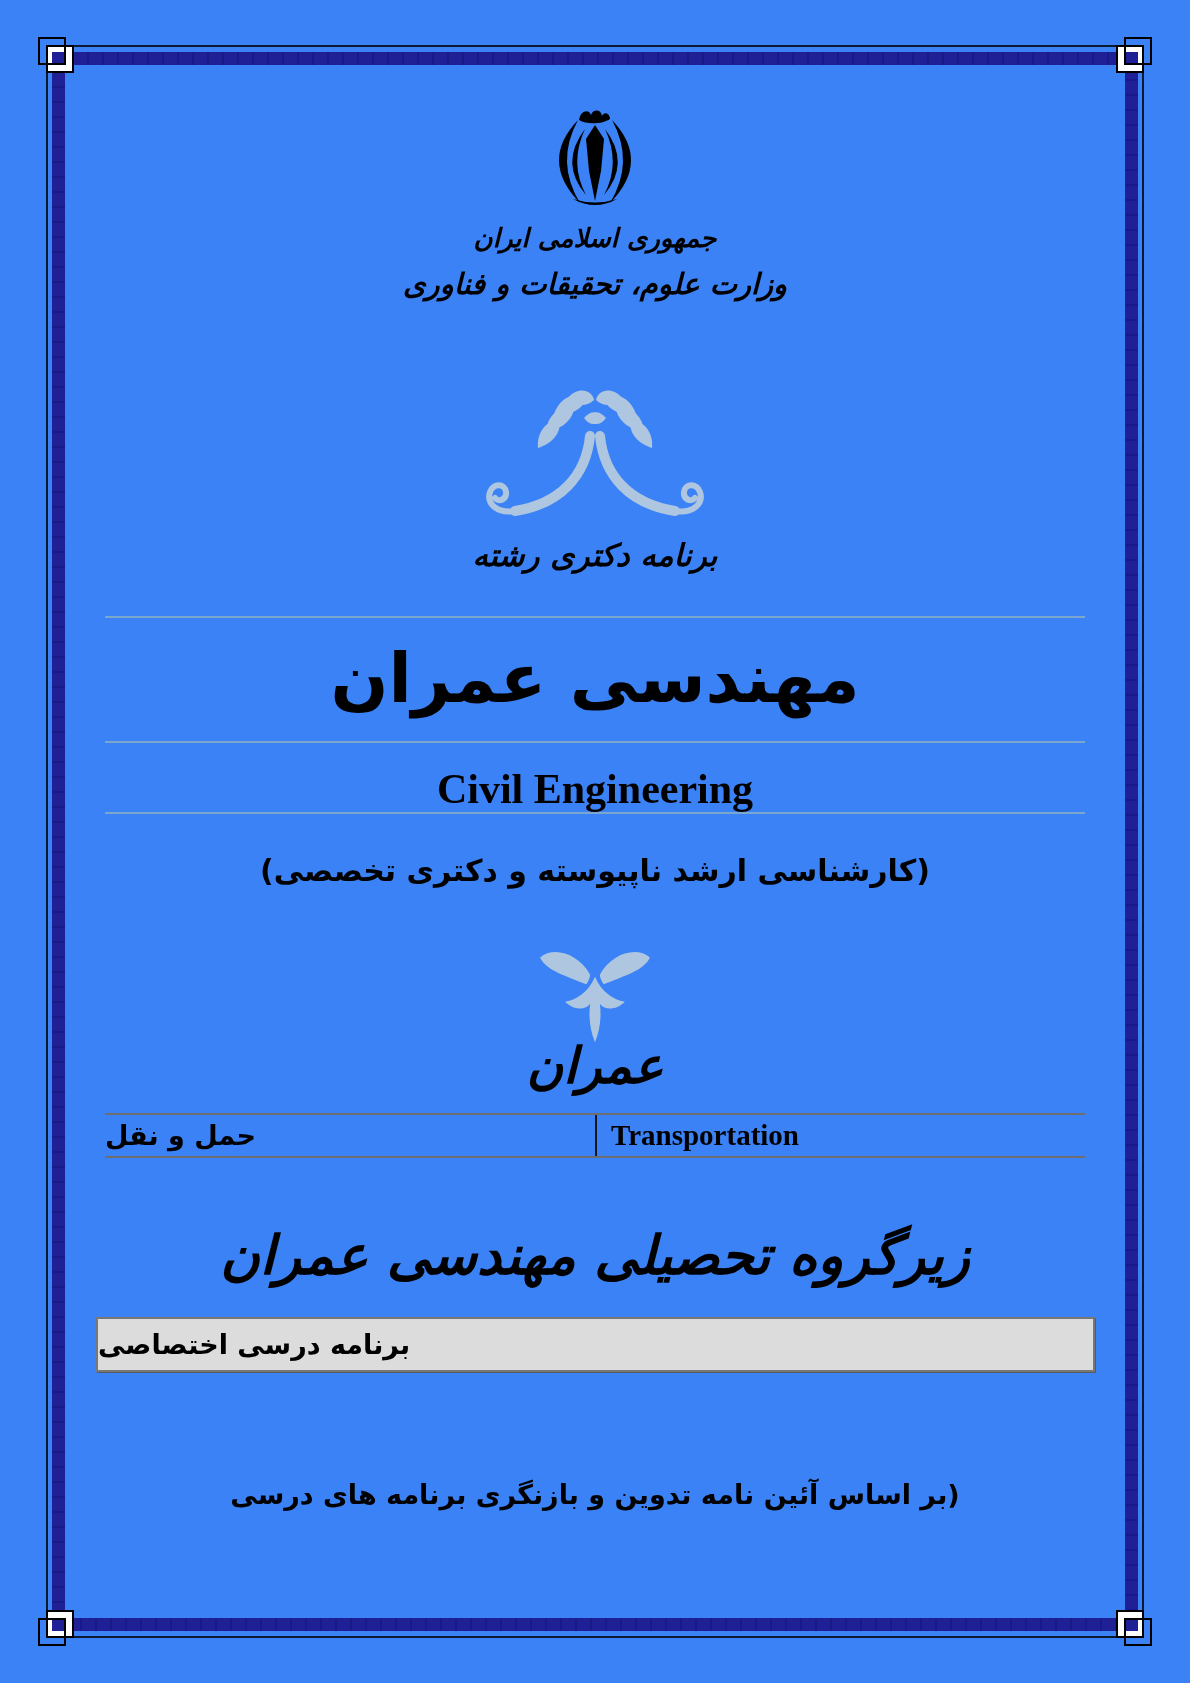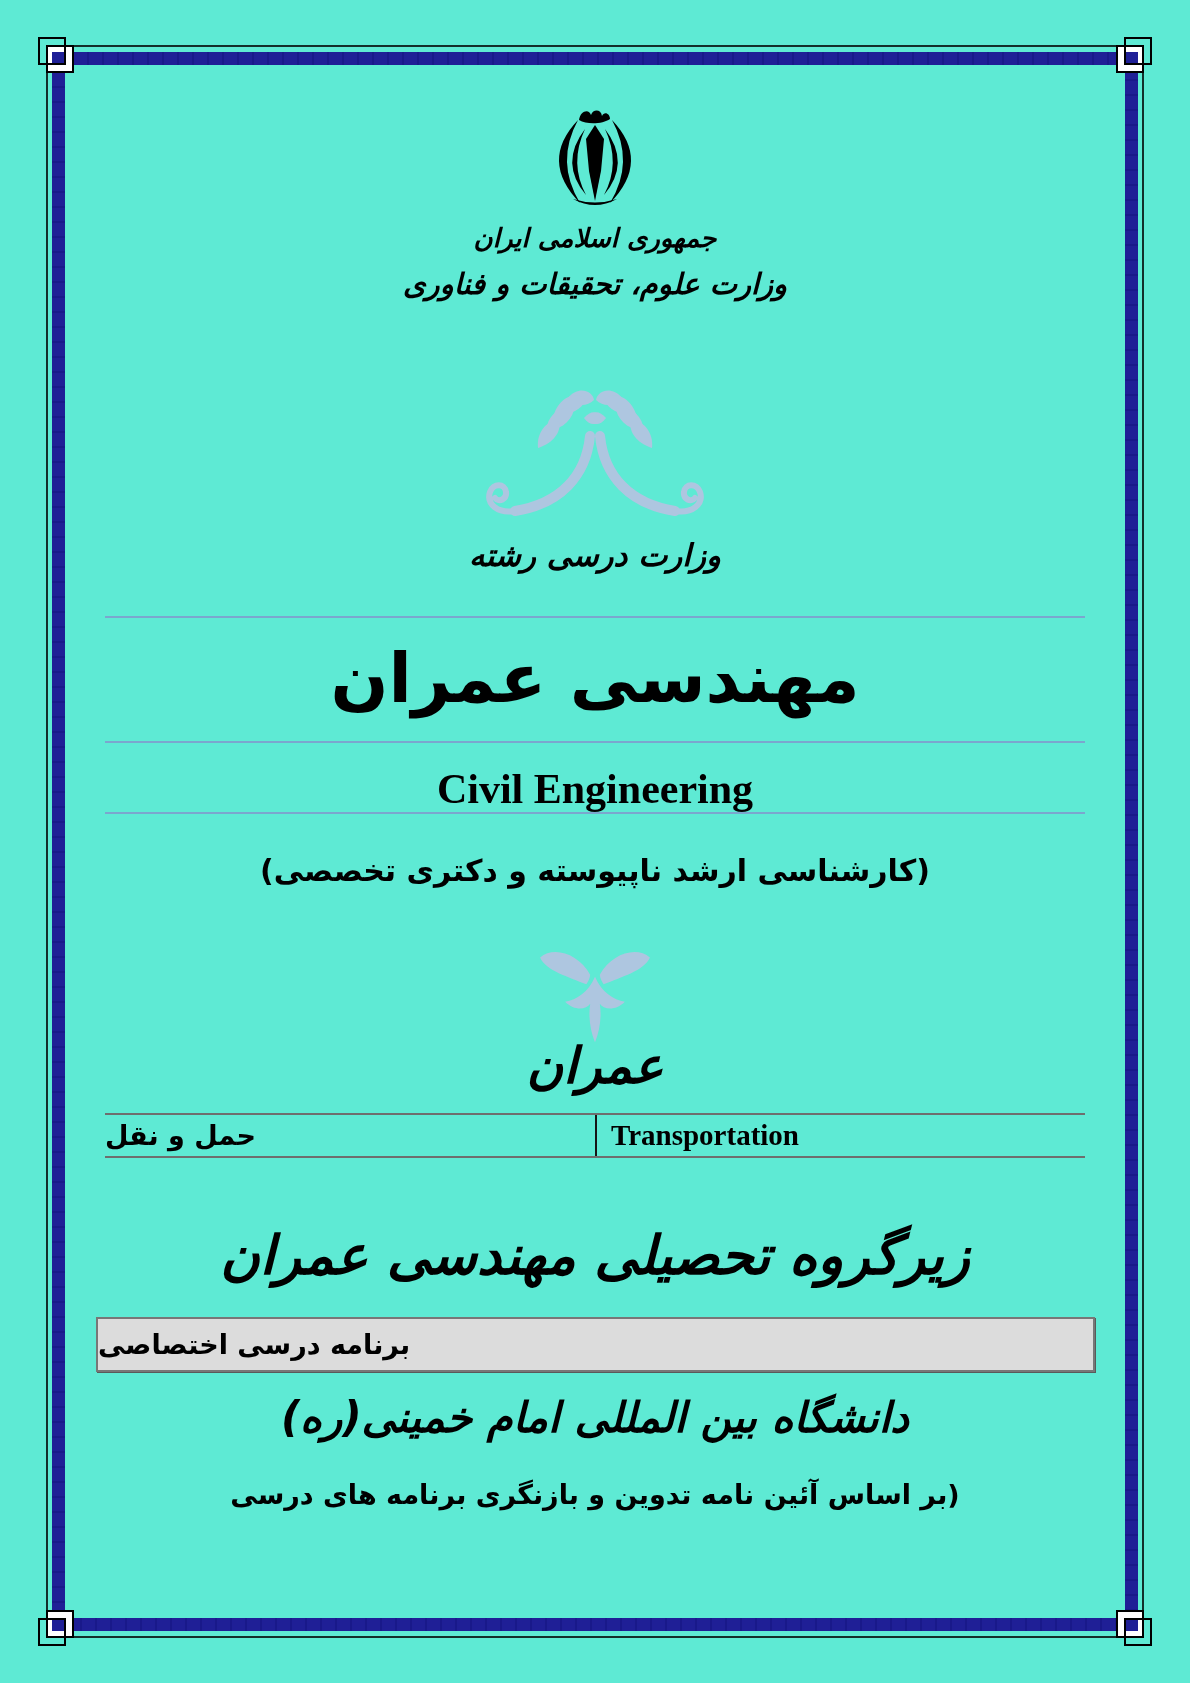--- a/index.html
+++ b/index.html
@@ -9,21 +9,21 @@
     --ornament-blue:#aec6e0;
     --banner-fill:#dcdcdc;
     --banner-border:#777777;
     --table-line:#6e6e6e;
     --ink:#000000;
   }
   html,body{margin:0;padding:0;background:#fff;}
   .page{
     position:relative;
     width:1190px;height:1683px;
-    background:#5eead4;
+    background:#3b82f6;
     font-family:"DejaVu Sans",sans-serif;
     color:var(--ink);
     overflow:hidden;
   }
   .blk{
     position:absolute;left:105px;width:980px;
     text-align:center;line-height:1.25;
   }
   .rtl{direction:rtl;unicode-bidi:plaintext;}
   .calli{font-style:italic;font-weight:bold;letter-spacing:-.5px;}
@@ -134,21 +134,21 @@
         <path class="orn-fill" d="M152,14 C142,2 128,6 126,16 C134,24 146,22 152,14 Z"></path>
         <path class="orn-fill" d="M166,30 C160,12 142,6 134,16 C140,28 154,32 166,30 Z"></path>
         <path class="orn-fill" d="M174,47 C172,28 156,20 146,26 C150,40 162,46 174,47 Z"></path>
         <path class="orn-fill" d="M182,64 C184,46 170,34 160,38 C160,52 170,60 182,64 Z"></path>
         <path class="orn-fill" d="M136,34 C128,24 118,28 120,38 C126,42 132,40 136,34 Z"></path>
       </g>
       <use href="#half-flourish" transform="translate(250,0) scale(-1,1)"></use>
     </svg>
   </div>
 
-  <div class="blk rtl calli" style="top:536px;font-size:31px;">وزارت درسی رشته</div>
+  <div class="blk rtl calli" style="top:536px;font-size:31px;">برنامه دکتری رشته</div>
 
   <div class="rule" style="top:616px;"></div>
   <div class="blk rtl title-fa" style="top:628px;">مهندسی عمران</div>
   <div class="rule" style="top:741px;"></div>
   <div class="blk title-en" style="top:763px;">Civil Engineering</div>
   <div class="rule" style="top:812px;"></div>
 
   <div class="blk rtl heavy" style="top:852px;font-size:30px;">(کارشناسی ارشد ناپیوسته و دکتری تخصصی)</div>
 
   <div class="blk center-x" style="top:942px;width:130px;">
@@ -167,17 +167,16 @@
     <div class="cell-fa rtl">حمل و نقل</div>
     <div class="cell-en">Transportation</div>
   </div>
 
   <div class="blk rtl calli" style="top:1222px;font-size:54px;">زیرگروه تحصیلی مهندسی عمران</div>
 
   <div class="banner">
     <span class="rtl">برنامه درسی اختصاصی</span>
   </div>
 
-  <div class="blk rtl calli" style="top:1392px;font-size:42px;">دانشگاه بین المللی امام خمینی(ره)</div>
 
   <div class="blk rtl heavy" style="top:1478px;font-size:27px;">(بر اساس آئین نامه تدوین و بازنگری برنامه های درسی</div>
 
 </div>
 
 </body></html>

